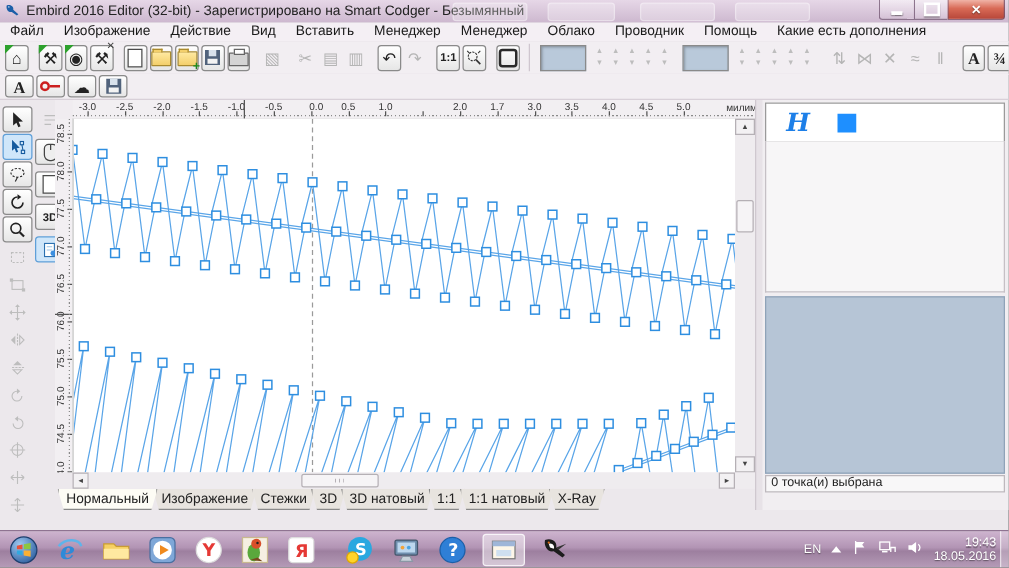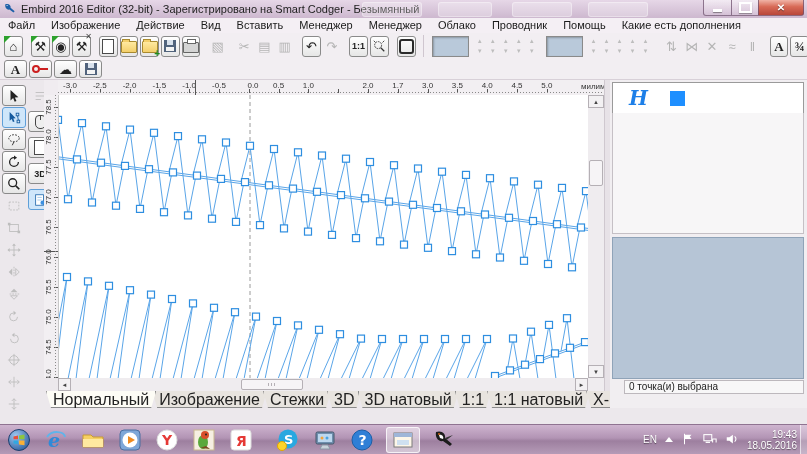--- a/index.html
+++ b/index.html
@@ -97,35 +97,35 @@
   .sb-btn{position:absolute;background:#f3f1f3;border:1px solid #b5b0b5;box-sizing:border-box;
     display:flex;align-items:center;justify-content:center;font-size:6px;color:#444;}
   .sb-track-v{position:absolute;left:588px;top:108px;width:16px;height:257px;background:#efecef;}
   .sb-track-h{position:absolute;left:71px;top:378px;width:504px;height:13px;background:#efecef;}
   .sb-thumb{position:absolute;background:#f6f4f6;border:1px solid #b5b0b5;box-sizing:border-box;border-radius:2px;}
   #h-thumb:before{content:"";position:absolute;left:50%;top:3px;bottom:3px;width:7px;margin-left:-4px;
     background:repeating-linear-gradient(90deg,#b5b0b5 0 1px,transparent 1px 3px);}
   .splitter{position:absolute;left:604px;top:80px;width:6px;height:328px;background:#e7e2e7;border-left:1px solid #cfc8cf;}
   
   #tabs{position:absolute;left:50px;top:391px;height:17px;display:flex;align-items:stretch;}
-  .tab{padding:1px 6px 0;font-size:16px;line-height:15px;background:#e8e4df;border:1px solid #8a8a8a;border-top:none;
+  .tab{padding:1px 6px 0;font-size:11px;line-height:15px;background:#e8e4df;border:1px solid #8a8a8a;border-top:none;
     clip-path:polygon(0 0,100% 0,calc(100% - 5px) 100%,5px 100%);margin-left:-4px;white-space:nowrap;color:#222;}
   .tab.active{background:#fdfcf5;position:relative;z-index:2;}
   
   #rpanel{position:absolute;left:610px;top:80px;width:197px;height:328px;background:#f1eef1;}
   .thread-box{position:absolute;left:2px;top:2px;right:3px;height:30px;background:#fff;border:1px solid #9a9a9a;
     display:flex;align-items:center;}
   .script-h{font-family:"DejaVu Serif","Liberation Serif",serif;font-style:italic;font-weight:bold;
     font-size:20px;color:#1d7fe8;margin-left:16px;}
   .thread-swatch{width:15px;height:15px;margin-left:22px;}
   .list-area{position:absolute;left:2px;top:33px;right:3px;height:120px;background:#f7f6f7;border:1px solid #c5c0c5;border-top:none;}
   .preview-box{position:absolute;left:2px;top:157px;right:3px;height:140px;background:#b6c5d6;border:1px solid #8fa3b8;}
   .rp-status{position:absolute;left:2px;right:3px;height:12px;background:#f8f7f8;border:1px solid #bdb8bd;
     font-size:10px;line-height:12px;padding-left:4px;color:#222;}
-  #rp-status1{top:300px;margin-left:12px;}
+  #rp-status1{top:300px;}
   #rp-status2{top:314px;}
   
   #statusbar{position:absolute;left:0;top:408px;width:807px;height:16px;background:#f1edf1;
     border-top:1px solid #cfc8cf;font-size:11px;line-height:16px;padding-left:4px;box-sizing:border-box;color:#222;}
   
   #taskbar{position:absolute;left:0;top:424px;width:807px;height:30px;
     background:linear-gradient(180deg,#ceb4cf 0%,#b294b4 45%,#9d7f9f 55%,#b59bb7 100%);
     border-top:1px solid #8f7391;display:flex;align-items:center;gap:11px;padding-left:6px;box-sizing:border-box;}
   .tk{width:26px;height:26px;display:inline-flex;align-items:center;justify-content:center;flex:0 0 auto;}
   .tk svg{width:24px;height:24px;}

